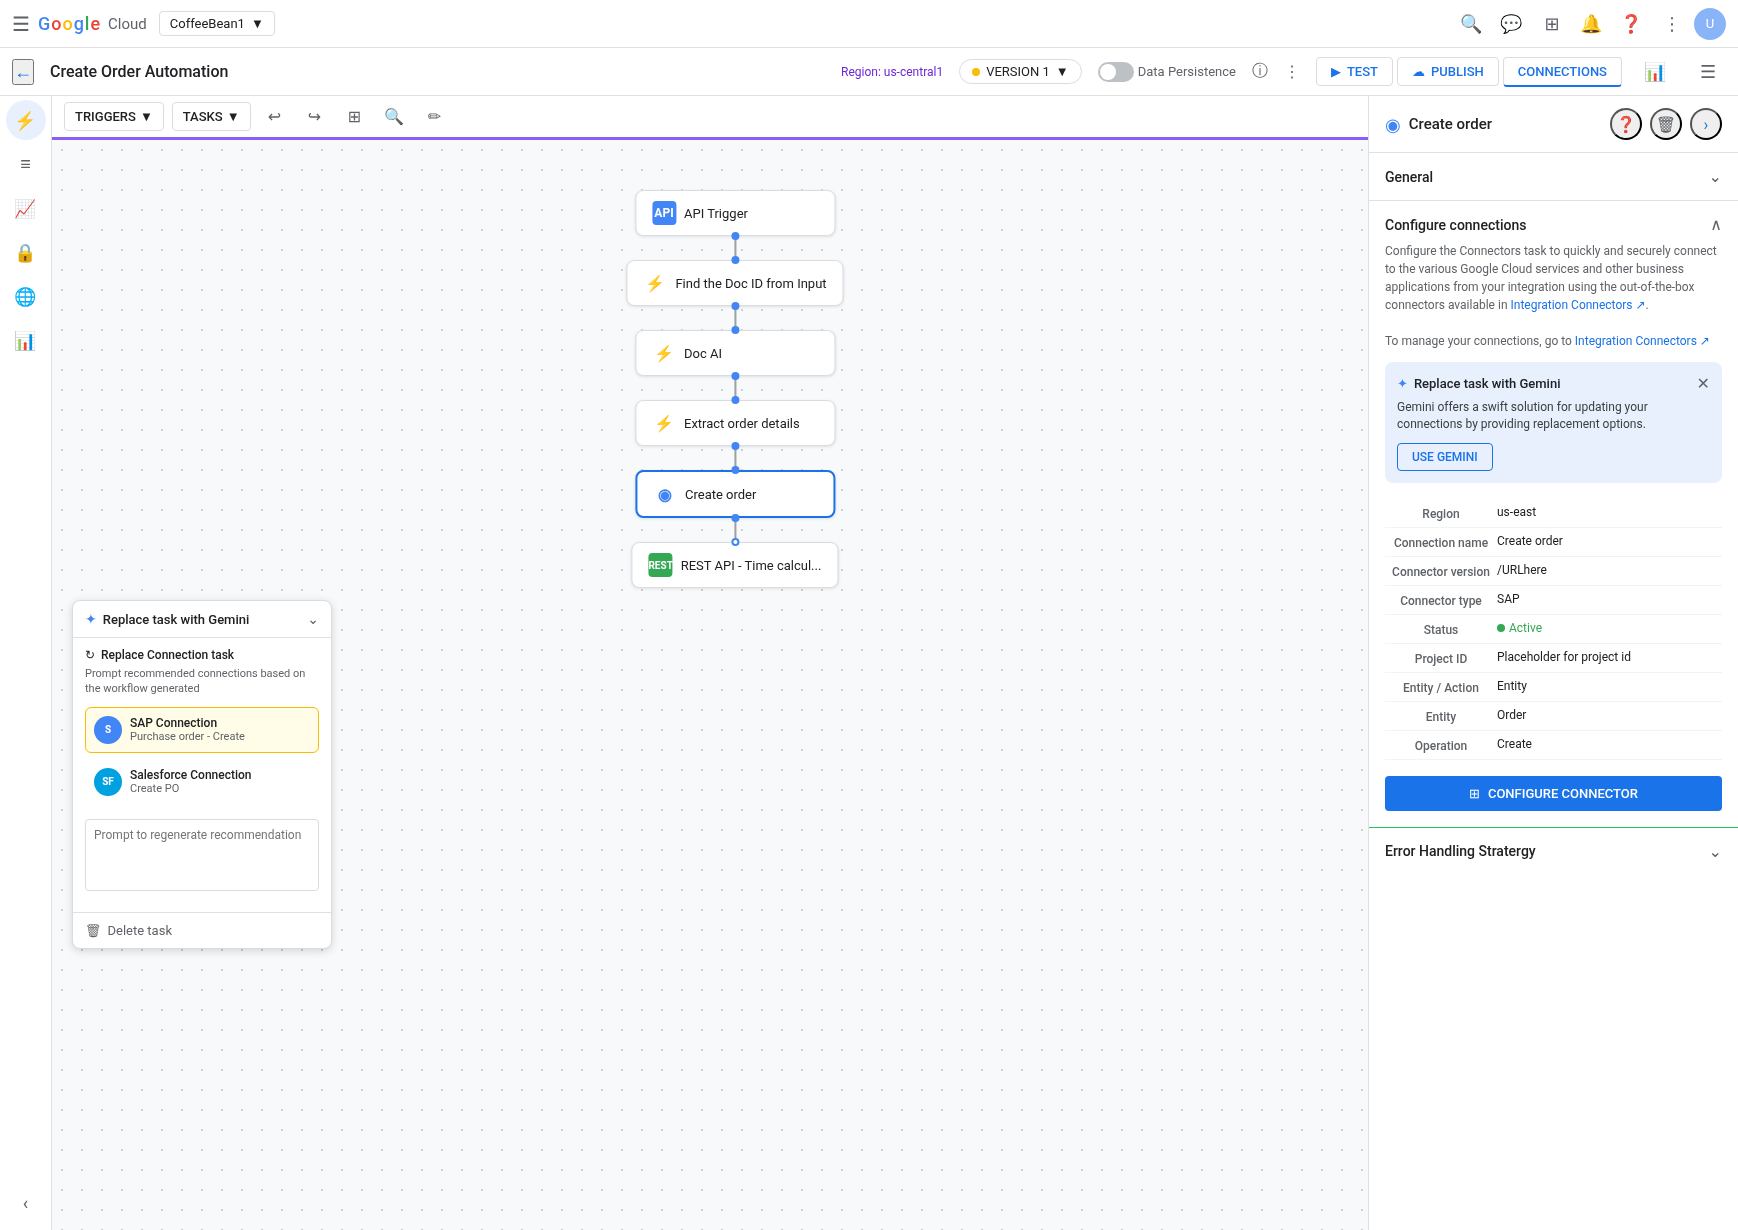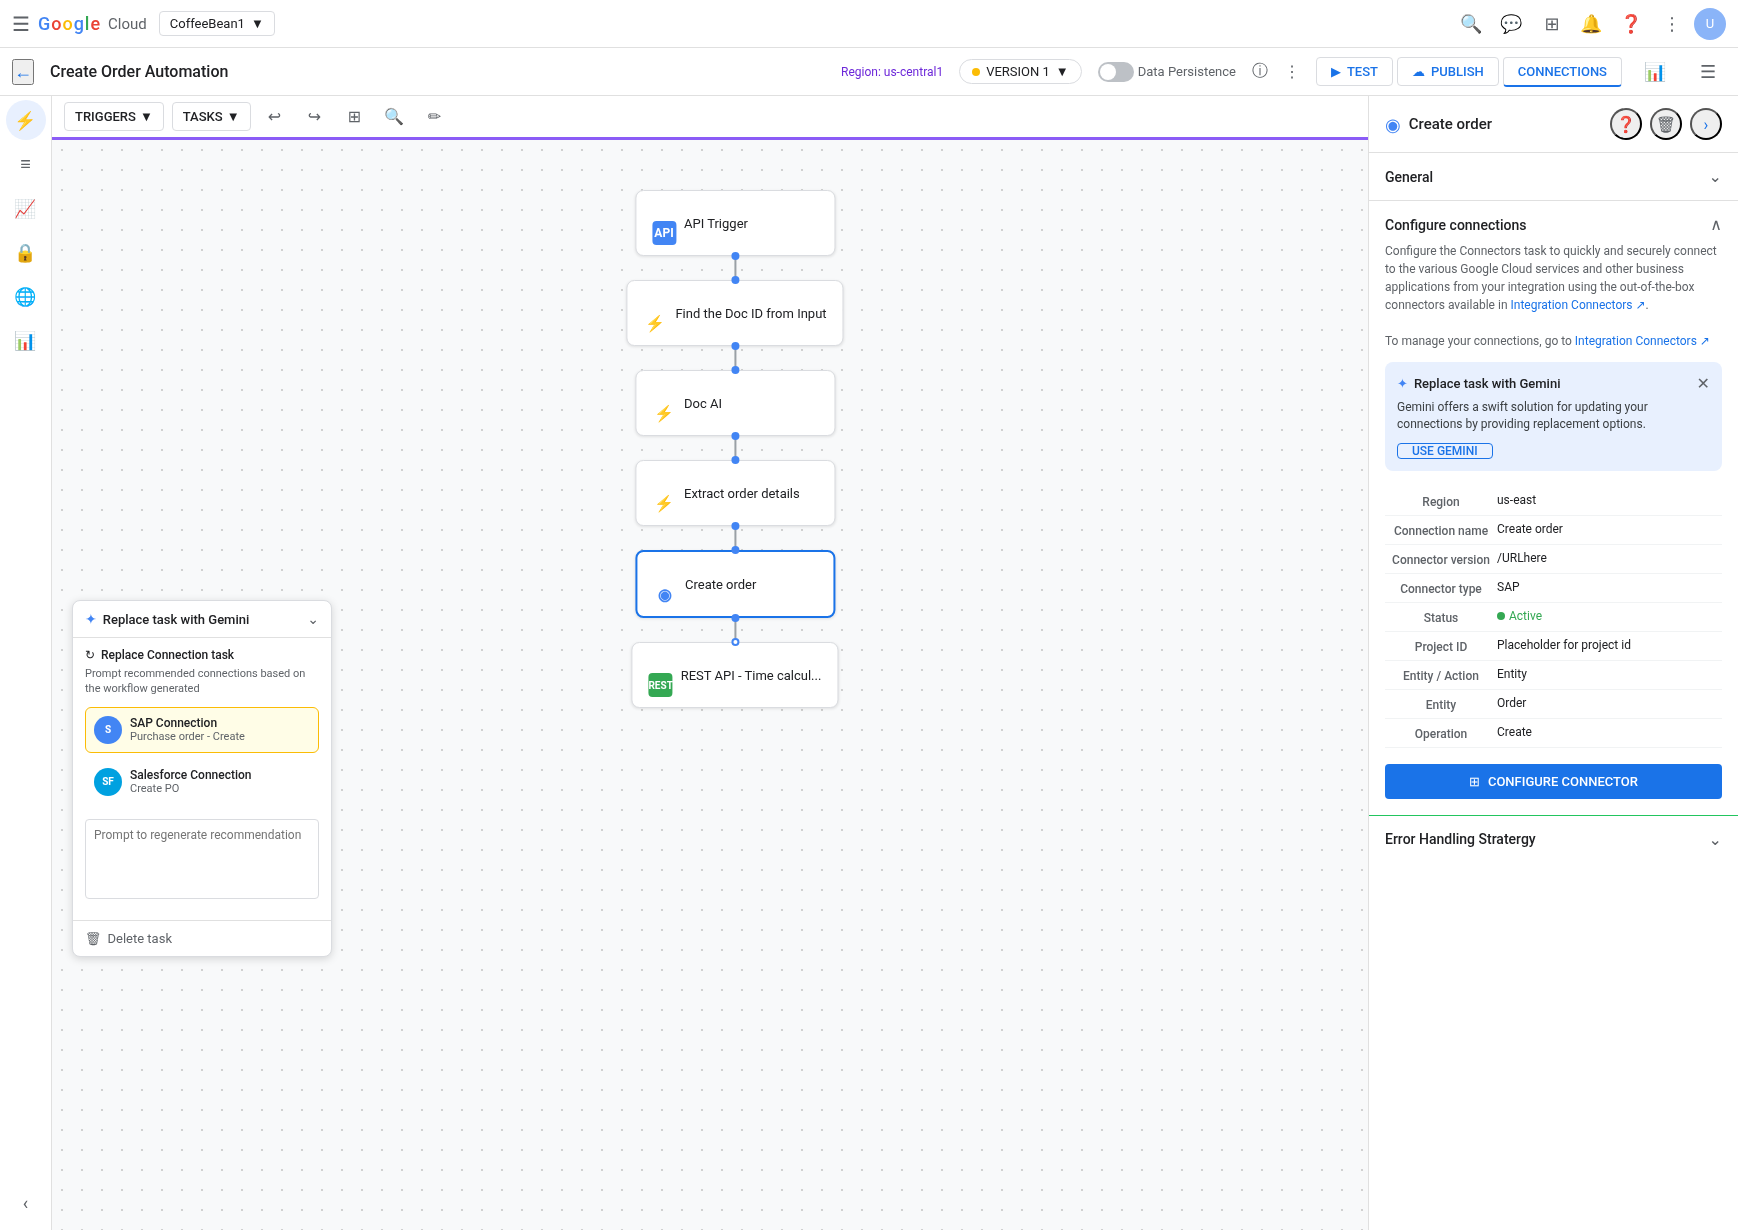--- a/index.html
+++ b/index.html
@@ -142,21 +142,21 @@
       transform: translateX(-50%);
       display: flex; flex-direction: column; align-items: center; gap: 0;
     }
     .node {
       display: flex; align-items: center; gap: 8px;
       background: #fff; border: 1px solid #dadce0; border-radius: 8px;
       padding: 10px 16px; min-width: 200px; cursor: pointer;
       box-shadow: 0 1px 3px rgba(0,0,0,0.1);
     }
     .node.selected { border: 2px solid #1a73e8; }
-    .node-icon { width: 24px; height: 24px; border-radius: 4px; display: flex; align-items: center; justify-content: center; font-size: 12px; font-weight: 700; margin-top: 20px; }
+    .node-icon { width: 24px; height: 24px; border-radius: 4px; display: flex; align-items: center; justify-content: center; font-size: 12px; font-weight: 700; }
     .node-icon.api { background: #4285f4; color: #fff; }
     .node-icon.spark { color: #4285f4; font-size: 16px; }
     .node-icon.green { color: #34a853; font-size: 16px; }
     .node-label { font-size: 13px; color: #202124; }
     .connector-line {
       width: 2px; height: 24px; background: #9aa0a6;
       position: relative; display: flex; justify-content: center;
     }
     .connector-dot {
       width: 8px; height: 8px; border-radius: 50%; background: #4285f4;
@@ -194,21 +194,21 @@
       border: 1px solid transparent; margin-bottom: 6px;
     }
     .connection-option.selected { border-color: #fbbc05; background: #fffde7; }
     .conn-icon { width: 28px; height: 28px; border-radius: 50%; background: #4285f4; display: flex; align-items: center; justify-content: center; font-size: 10px; color: #fff; font-weight: 700; }
     .conn-icon.sf { background: #00a1e0; }
     .conn-info { }
     .conn-name { font-size: 12px; font-weight: 500; color: #202124; }
     .conn-sub { font-size: 11px; color: #5f6368; }
     .prompt-textarea {
       width: 100%; border: 1px solid #dadce0; border-radius: 4px;
-      padding: 8px; font-size: 12px; color: #9aa0a6; resize: none; height: 80px;
+      padding: 8px; font-size: 12px; color: #9aa0a6; resize: none; height: 72px;
       margin-top: 8px; font-family: inherit;
     }
     .delete-task-btn {
       display: flex; align-items: center; gap: 6px;
       padding: 10px 12px; color: #5f6368; font-size: 13px; cursor: pointer;
       border-top: 1px solid #e0e0e0; margin-top: 8px;
     }
 
     
     .right-panel {
@@ -250,21 +250,21 @@
     .configure-desc a { color: #1a73e8; text-decoration: none; }
 
     .gemini-suggest-box {
       background: #e8f0fe; border-radius: 8px; padding: 12px;
       margin-bottom: 16px;
     }
     .gemini-suggest-header { display: flex; align-items: center; gap: 6px; font-size: 13px; font-weight: 500; margin-bottom: 6px; }
     .gemini-suggest-text { font-size: 12px; color: #3c4043; line-height: 1.4; margin-bottom: 10px; }
     .use-gemini-btn {
       border: 1px solid #1a73e8; background: transparent; color: #1a73e8;
-      padding: 0 14px; border-radius: 4px; cursor: pointer; font-size: 12px; font-weight: 500;
+      padding: 6px 14px; border-radius: 4px; cursor: pointer; font-size: 12px; font-weight: 500;
     }
 
     .field-row {
       display: flex; align-items: flex-start; padding: 6px 0;
       border-bottom: 1px solid #f1f3f4;
     }
     .field-label { width: 112px; font-size: 12px; color: #5f6368; padding-top: 2px; font-weight: 500; text-align: center; }
     .field-value { font-size: 12px; color: #202124; flex: 1; }
     .status-active { color: #34a853; display: flex; align-items: center; gap: 4px; }
     .status-dot { width: 8px; height: 8px; border-radius: 50%; background: #34a853; }

